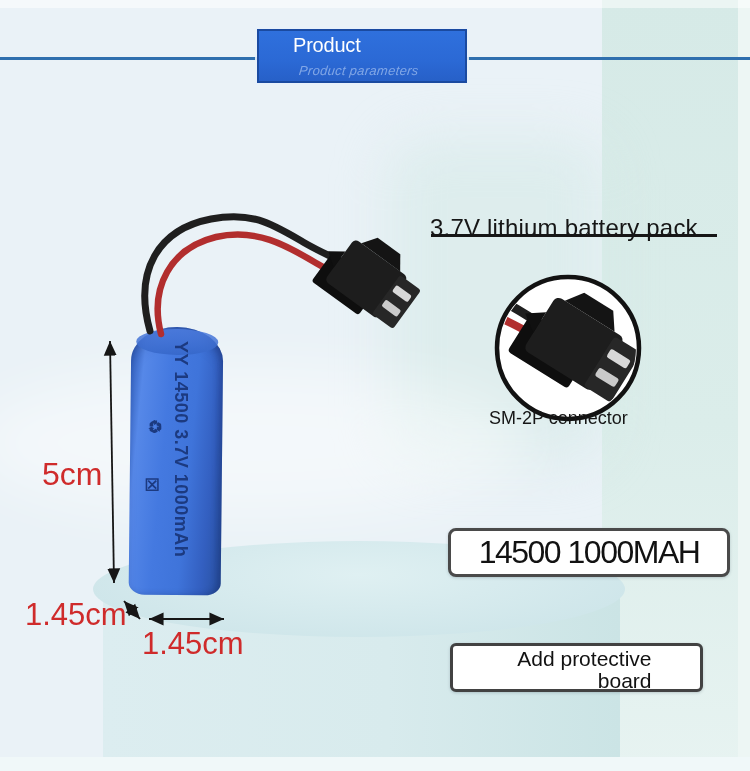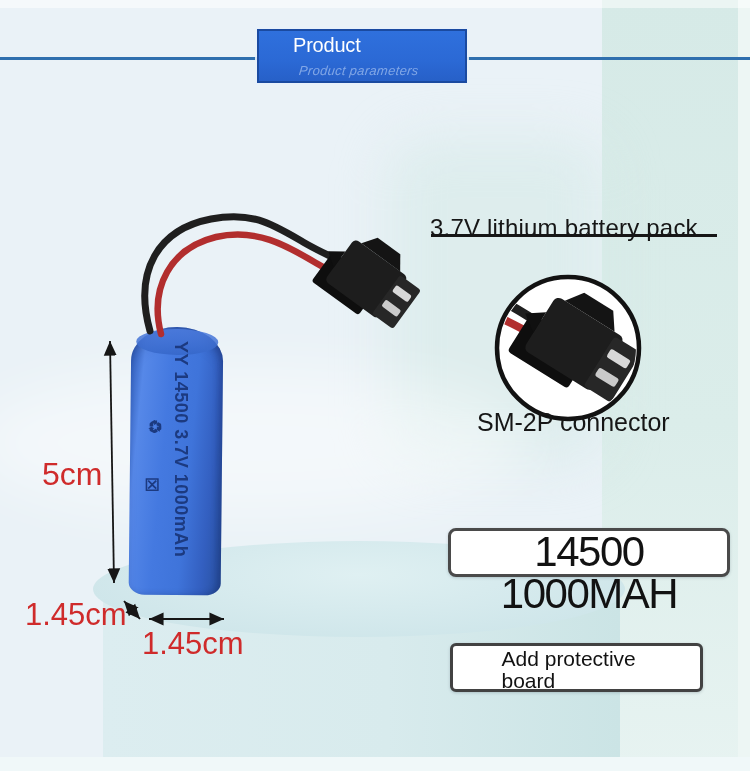--- a/index.html
+++ b/index.html
@@ -31,21 +31,21 @@
           box-shadow:0 0 0 2px rgba(232,241,250,.9);
           color:#fff;font-size:20px;line-height:21px;padding:4px 0 0 34px;letter-spacing:-.2px;}
   .banner .ghost{position:absolute;left:40px;bottom:0;font-size:13px;font-style:italic;
           transform:skewX(-6deg);color:rgba(200,220,250,.55);white-space:nowrap;letter-spacing:.3px;}
 
   
   .title{position:absolute;z-index:4;left:430px;top:176px;font-size:24px;font-weight:500;
          color:var(--c-ink,#161616);letter-spacing:.2px;margin-top:38px;}
   .title-underline{position:absolute;z-index:4;left:431px;top:234px;width:286px;height:3px;
          background:var(--c-ink,#161616);}
-  .inset-label{position:absolute;z-index:4;left:477px;top:408px;font-size:25px;font-weight:500;
+  .inset-label{position:absolute;z-index:4;left:489px;top:408px;font-size:18px;font-weight:500;
          color:var(--c-ink,#161616);}
 
   
   .battery{position:absolute;z-index:2;left:130px;top:327px;width:92px;height:268px;
            border-radius:46px 46px 16px 16px / 34px 34px 12px 12px;
            background:linear-gradient(95deg,#2c58b4 0%,#5688e8 14%,#4479e0 38%,
                       var(--c-battery_blue,#3f74da) 62%,#335fc0 82%,var(--c-battery_blue_dark,#28509f) 100%);
            box-shadow:inset 0 16px 14px -8px rgba(20,40,100,.35), inset -4px 0 6px rgba(10,25,70,.25);
            transform:rotate(.6deg);}
   .battery::before{content:"";position:absolute;left:5%;right:5%;top:2px;height:26px;border-radius:50%;
@@ -60,27 +60,27 @@
 
   
   .dim{position:absolute;z-index:4;color:var(--c-dim_red,#cf2b2b);font-weight:500;}
   .dim.height{left:42px;top:456px;font-size:32px;}
   .dim.side{left:25px;top:597px;font-size:31px;}
   .dim.bottom{left:142px;top:626px;font-size:31px;}
 
   
   .spec-box{position:absolute;z-index:4;left:448px;top:528px;width:282px;height:49px;
         background:#fff;border:3px solid var(--c-box_border,#4a4a4a);border-radius:8px;
-        text-align:center;font-size:42px;letter-spacing:-1.5px;line-height:42px;color:#121212;
+        text-align:center;font-size:32px;letter-spacing:-1.5px;line-height:42px;color:#121212;
         box-shadow:0 1px 3px rgba(60,80,90,.25);}
   .note-box{position:absolute;z-index:4;left:450px;top:643px;width:253px;height:49px;
         background:#fff;border:3px solid #424242;border-radius:6px;
         box-shadow:0 1px 3px rgba(60,80,90,.25);}
   .note-box .note-text{width:150px;margin:2px auto 0;font-size:21px;line-height:21.5px;
-        color:#121212;text-align:left;}
+        color:#121212;text-align:right;}
 
   
   .overlay{position:absolute;z-index:3;left:0;top:0;pointer-events:none;}
 </style>
 </head>
 <body>
 
 <div class="stage">
 
   <div class="bg band"></div>

